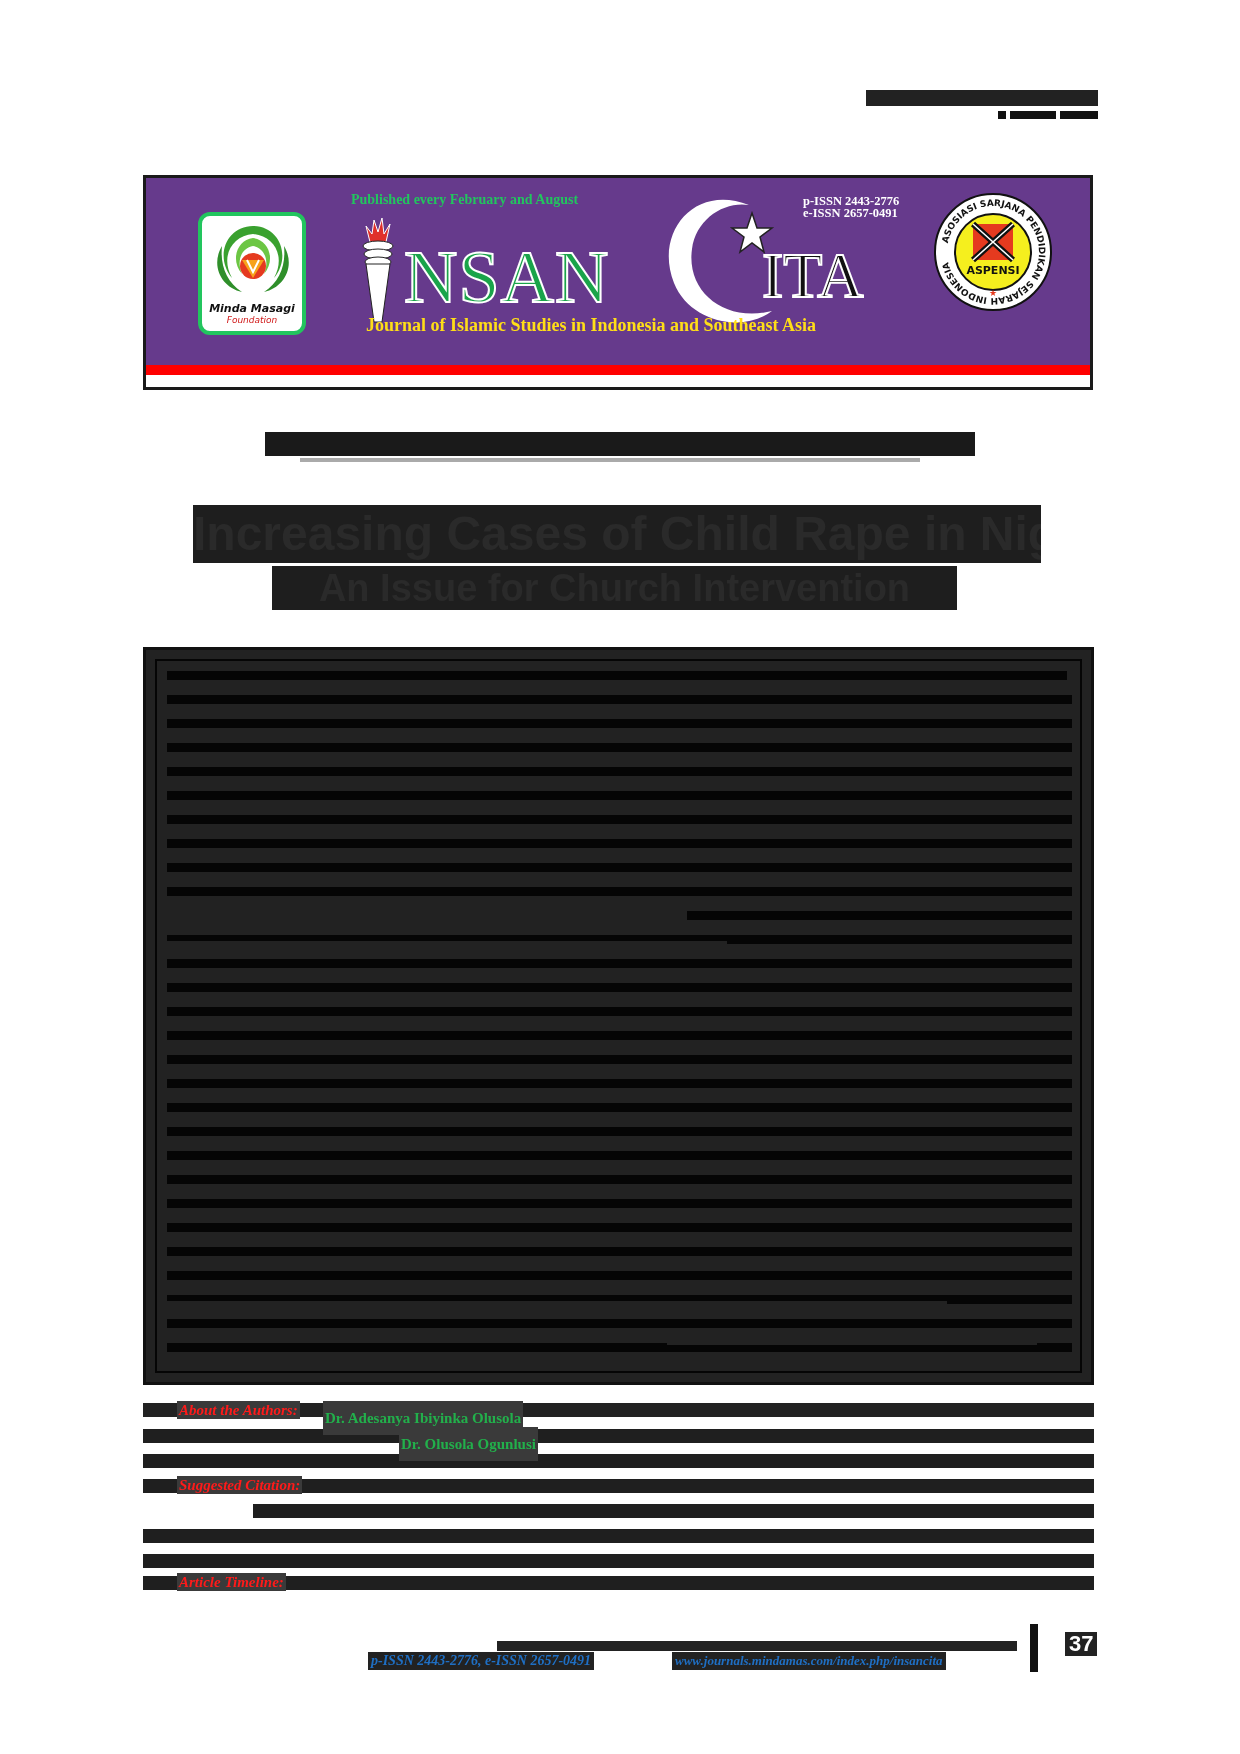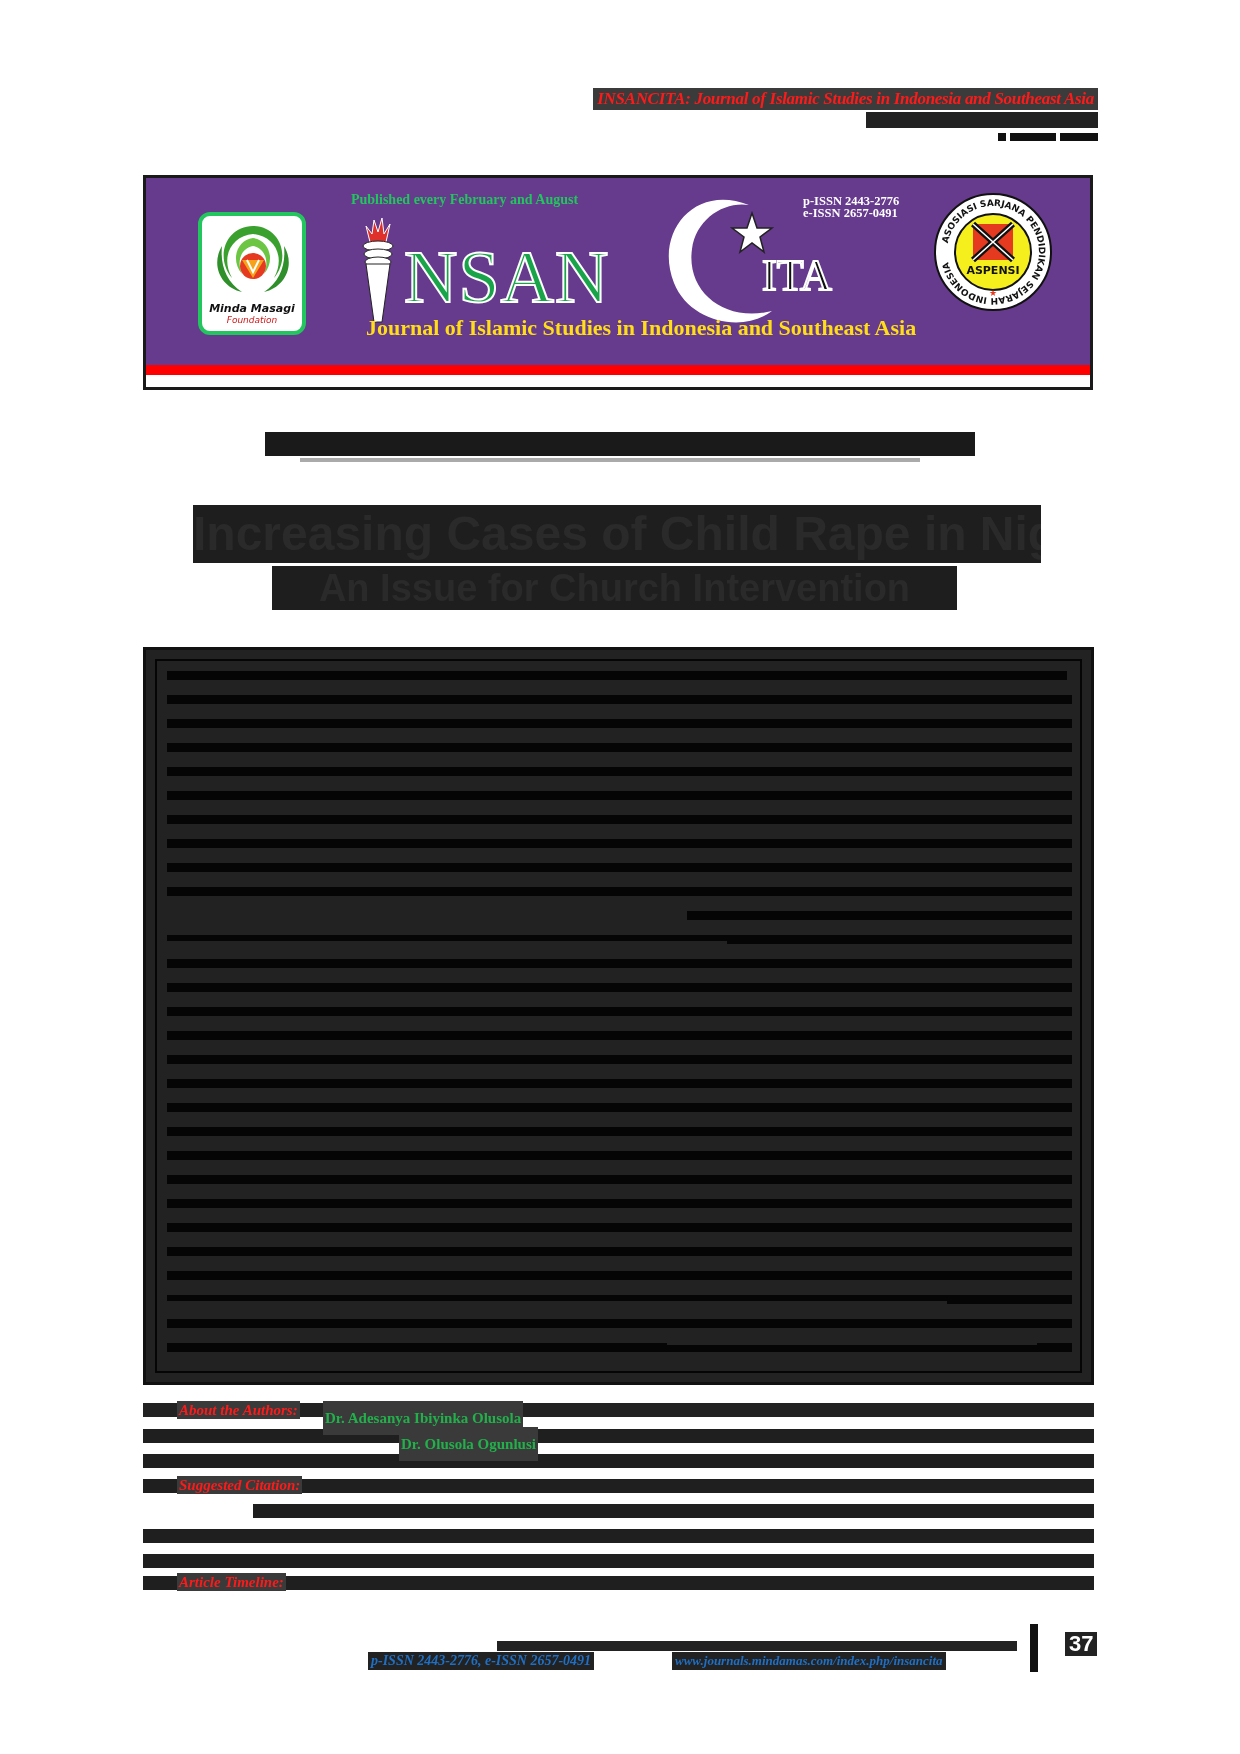--- a/index.html
+++ b/index.html
@@ -16,22 +16,22 @@
   .banner-red{position:absolute;left:0;right:0;bottom:12px;height:10px;background:#ff0000;}
   .banner-white{position:absolute;left:0;right:0;bottom:0;height:12px;background:#ffffff;}
   .minda{position:absolute;left:52px;top:34px;width:108px;height:123px;background:#fff;border:4px solid #22c55e;border-radius:12px;box-sizing:border-box;}
   .minda-name{position:absolute;left:0;right:0;top:86px;text-align:center;font-family:"DejaVu Sans",sans-serif;font-style:italic;font-weight:bold;font-size:11px;color:#111;}
   .minda-found{position:absolute;left:0;right:0;top:99px;text-align:center;font-family:"DejaVu Sans",sans-serif;font-style:italic;font-size:9px;color:#d01818;}
   .published{position:absolute;left:205px;top:14px;color:#22c55e;font-weight:bold;font-size:14px;}
   .issn{position:absolute;left:657px;top:17px;color:#fff;font-weight:bold;font-size:12.5px;line-height:12px;}
   .torch{position:absolute;left:212px;top:38px;}
   .insan{position:absolute;left:258px;top:62px;font-size:74px;line-height:74px;color:#1aa44a;-webkit-text-stroke:2px #fff;letter-spacing:1px;font-family:"Liberation Serif",serif;text-align:center;}
   .crescent{position:absolute;left:508px;top:5px;}
-  .cita{position:absolute;left:616px;top:68px;font-size:44px;line-height:60px;color:#111;-webkit-text-stroke:2px #fff;font-family:"Liberation Serif",serif;}
-  .journal-line{position:absolute;left:220px;top:137px;color:#ffde17;font-weight:bold;font-size:22px;}
+  .cita{position:absolute;left:616px;top:68px;font-size:64px;line-height:60px;color:#111;-webkit-text-stroke:2px #fff;font-family:"Liberation Serif",serif;}
+  .journal-line{position:absolute;left:220px;top:137px;color:#ffde17;font-weight:bold;font-size:18px;}
   .aspensi{position:absolute;left:785px;top:12px;}
   .kicker{left:265px;top:432px;width:710px;height:24px;background:#1a1a1a;}
   .kicker-small{left:300px;top:458px;width:620px;height:4px;background:#555;opacity:.5;}
   .title1{left:193px;top:505px;width:848px;height:58px;}
   .title2{left:272px;top:566px;width:685px;height:44px;}
   .title-text{display:block;width:100%;height:100%;background:#1e1e1e;color:#2a2a2a;font-family:"Liberation Sans",sans-serif;font-weight:bold;overflow:hidden;text-align:center;white-space:nowrap;}
   
   .abstract{left:143px;top:647px;width:951px;height:738px;background:#222222;border:3px solid #111;box-sizing:border-box;}
   .abstract-inner{position:absolute;left:9px;top:9px;right:9px;bottom:9px;border:2px solid #050505;}
   .abs-line{position:absolute;left:10px;height:9px;background:#050505;}
@@ -45,21 +45,20 @@
   .foot-bar{left:497px;top:1641px;width:520px;height:10px;background:#222;}
   .foot-issn{left:368px;top:1652px;color:#1f6fc4;font-style:italic;font-weight:bold;font-size:14px;background:#222;padding:0 3px;line-height:18px;}
   .foot-url{left:672px;top:1652px;color:#1f6fc4;font-style:italic;font-weight:bold;font-size:13px;background:#222;padding:0 3px;line-height:18px;}
   .foot-sep{left:1030px;top:1624px;width:8px;height:48px;background:#111;}
   .page-num{left:1065px;top:1632px;font-family:"Liberation Sans",sans-serif;font-weight:bold;font-size:22px;color:#fff;background:#222;padding:0 4px;line-height:24px;}
 </style>
 </head>
 <body>
 
 <div class="abs run-head">
-  <div><span class="run-title">INSANCITA: Journal of Islamic Studies in Indonesia and Southeast Asia</span></div>
   <div><span class="run-sub"></span></div>
   <div class="run-sub2">
     <span style="width:8px;margin-right:4px"></span>
       <span style="width:46px;margin-right:4px"></span>
       <span style="width:38px"></span>
   </div>
 </div>
 
 <div class="abs banner">
   <div class="minda">

